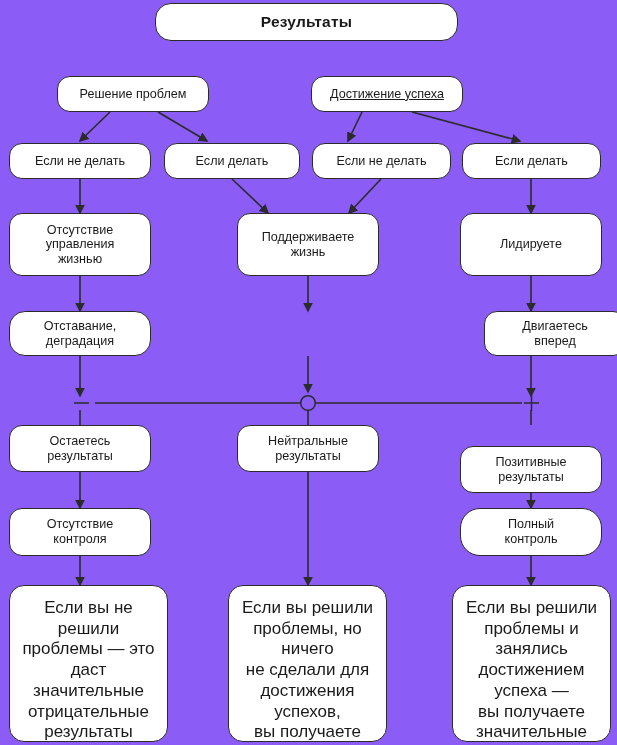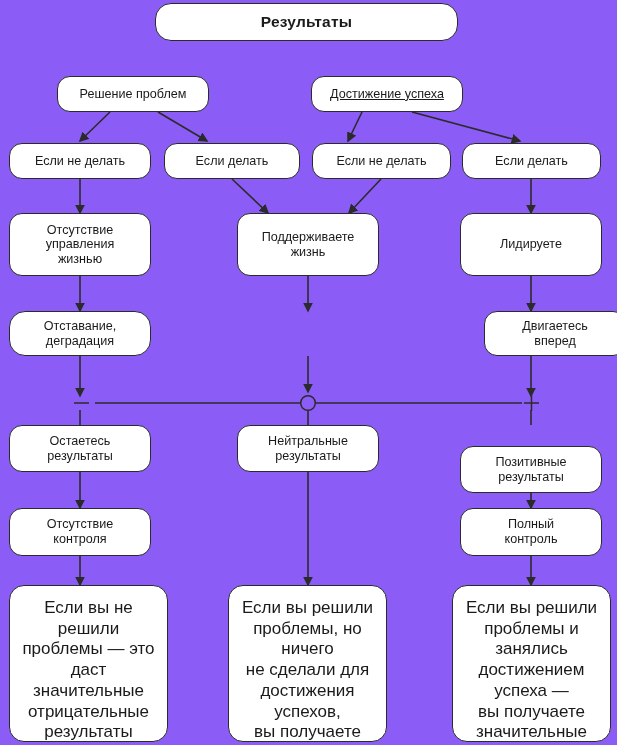--- a/index.html
+++ b/index.html
@@ -174,21 +174,21 @@
   </div>
   <div class="node" style="left:460px; top:446px; width:142px; height:47px;">
     <span>Позитивные
 результаты</span>
   </div>
 
   <div class="node" style="left:9px; top:508px; width:142px; height:48px;">
     <span>Отсутствие
 контроля</span>
   </div>
-  <div class="node" style="left:460px; top:508px; width:142px; height:48px;">
+  <div class="node" style="left:460px; top:508px; width:142px; height:48px;border-radius:20px;">
     <span>Полный
 контроль</span>
   </div>
 
   <div class="node leaf" style="left:9px; top:585px; width:159px; height:157px;">
     <span>Если вы не решили
 проблемы — это даст
 значительные
 отрицательные
 результаты</span>

